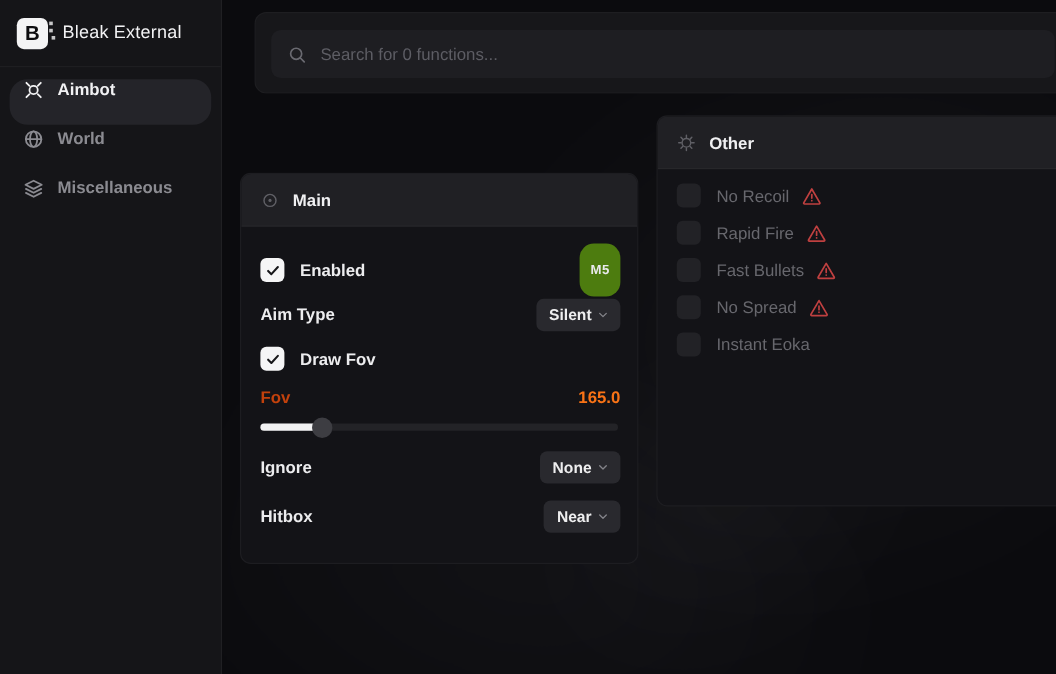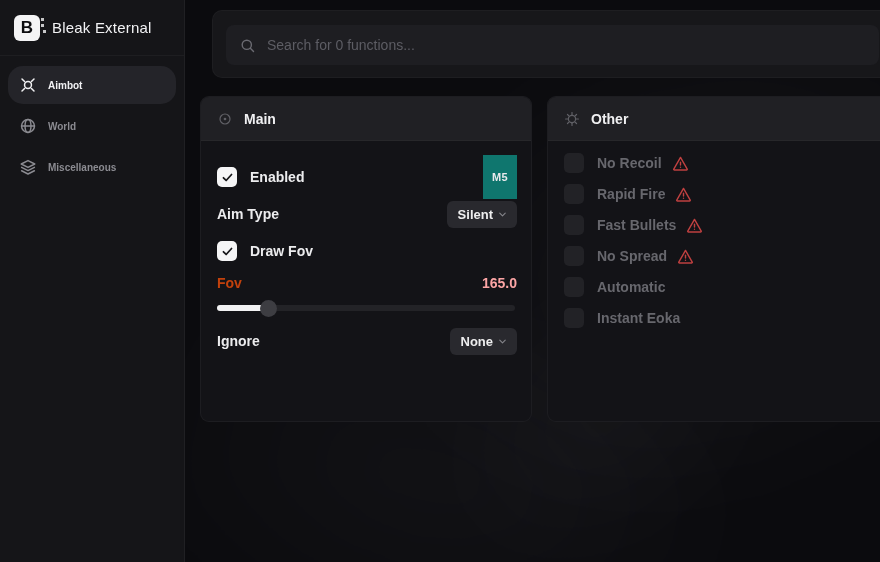--- a/index.html
+++ b/index.html
@@ -28,41 +28,41 @@
     background:#151518; border-right:1px solid rgba(255,255,255,0.05); z-index:5; }
   .brand { display:flex; align-items:center; gap:12px; height:56px; padding:0 14px;
     border-bottom:1px solid rgba(255,255,255,0.04); }
   .logo { width:26px; height:26px; background:#f4f4f5; border-radius:6px;
     display:flex; align-items:center; justify-content:center;
     color:#0d0d10; font-weight:bold; font-size:17px; position:relative; }
   .logo::after { content:""; position:absolute; right:-4px; top:3px; width:3px; height:3px;
     background:#f4f4f5; box-shadow:0 6px 0 #f4f4f5, 2px 12px 0 #f4f4f5; opacity:.8; }
   .brand-title { font-size:15px; font-weight:normal; color:#f2f2f4; letter-spacing:.2px; }
   .nav { padding:10px 8px; display:flex; flex-direction:column; gap:3px; }
-  .nav-item { display:flex; align-items:center; gap:11px; height:38px; padding:0 11px;
-    border-radius:15px; color:#8b8b91; font-size:10px; font-weight:bold; cursor:pointer; }
+  .nav-item { display:flex; gap:11px; height:38px; padding:0 11px;
+    border-radius:15px; color:#8b8b91; font-size:14px; font-weight:bold; cursor:pointer; }
   .nav-item.active { background:#242429; color:#f1f1f3; }
   .nav-icon { width:18px; height:18px; display:flex; align-items:center; justify-content:center; }
   .nav-icon svg { width:18px; height:18px; stroke:currentColor; fill:none;
     stroke-width:2; stroke-linecap:round; stroke-linejoin:round; }
 
   
   .search-panel { position:absolute; left:200px; top:10px; width:680px; height:68px;
     background:#17171a; border:1px solid rgba(255,255,255,0.03); border-radius:10px; z-index:4;margin-left:12px; }
   .search-box { position:absolute; left:13px; top:14px; width:653px; height:40px;
     background:#1e1e22; border-radius:8px; display:flex; align-items:center; gap:11px; padding:0 13px; }
   .search-box svg { width:17px; height:17px; stroke:#6a6a71; fill:none; stroke-width:2; stroke-linecap:round; }
   .search-box input { flex:1; background:transparent; border:none; outline:none;
     color:#d7d7db; font-size:14px; font-family:inherit; }
   .search-box input::placeholder { color:#5d5d64; }
 
   
   .panel { position:absolute; top:96px; height:326px; background:#131317;
     border:1px solid rgba(255,255,255,0.045); border-radius:9px; z-index:4; overflow:hidden; }
-  .panel-main { left:200px; width:332px; }
+  .panel-main { left:200px; width:332px;margin-top:48px; }
   .panel-other { left:547px; width:343px; }
   .panel-header { height:44px; background:#202024; display:flex; align-items:center; gap:11px;
     padding:0 16px; border-bottom:1px solid rgba(255,255,255,0.03); }
   .panel-header svg { width:16px; height:16px; stroke:#606066; fill:none; stroke-width:1.8; stroke-linecap:round; }
   .panel-title { font-size:14px; font-weight:bold; color:#f0f0f2; }
   .panel-body { padding:12px 14px 0 16px; }
 
   
   .row { display:flex; align-items:center; }
   .row .grow { flex:1; }
@@ -70,48 +70,48 @@
   .lbl-muted { font-size:14px; font-weight:bold; color:#c2410c; }
 
   .cb { width:20px; height:20px; border-radius:5px; background:#222226;
     display:flex; align-items:center; justify-content:center; flex:none; cursor:pointer; }
   .cb svg { width:13px; height:13px; stroke:#17171a; fill:none; stroke-width:3.2;
     stroke-linecap:round; stroke-linejoin:round; visibility:hidden; }
   .cb.checked { background:#f5f5f6; }
   .cb.checked svg { visibility:visible; }
   .cb-gap { margin-right:13px; }
 
-  .badge { background:#0f766e; border-radius:0; padding:16px 9px;
+  .badge { background:#4d7c0f; border-radius:12px; padding:16px 9px;
     font-size:11px; font-weight:bold; color:#e9e9ec; letter-spacing:.3px; cursor:pointer; }
   .dropdown { background:#29292e; border-radius:6px; height:27px; padding:0 9px 0 11px;
     display:flex; align-items:center; gap:4px; cursor:pointer; }
   .dropdown .dd-val { font-size:13px; font-weight:bold; color:#eeeeef; }
   .dropdown svg { width:11px; height:11px; stroke:#84848a; fill:none; stroke-width:2.4; stroke-linecap:round; stroke-linejoin:round; }
 
   .r-enabled  { margin-top:10px; height:28px;text-align:center; }
   .r-aimtype  { margin-top:9px;  height:28px; }
   .r-drawfov  { margin-top:9px;  height:28px; }
   .r-fovlabel { margin-top:8px;  height:20px; }
   .r-slider   { margin-top:7px;  height:16px; position:relative; }
   .r-ignore   { margin-top:11px; height:28px; }
   .r-hitbox   { margin-top:13px; height:28px; }
-  .fov-value { font-size:14px; font-weight:bold; color:#fca5a5; }
+  .fov-value { font-size:14px; font-weight:bold; color:#f97316; }
 
   
   .slider { position:relative; width:100%; height:16px; cursor:pointer; }
   .slider-track { position:absolute; left:0; right:2px; top:5px; height:6px;
     background:#232327; border-radius:3px; }
   .slider-fill { height:100%; background:#f2f2f3; border-radius:3px; }
   .slider-thumb { position:absolute; top:0; width:17px; height:17px; border-radius:50%;
     background:#3d3d42; cursor:grab; }
 
   
   .other-row { display:flex; align-items:center; margin-bottom:11px; height:20px; cursor:pointer; }
   .other-body { padding-top:12px; }
-  .other-label { font-size:14px; font-weight:bold; color:#67676d; margin-right:10px; }
+  .other-label { font-size:14px; font-weight:normal; color:#67676d; margin-right:10px; }
   .warn { width:17px; height:17px; flex:none; }
   .warn svg { width:17px; height:17px; stroke:#bf4040; fill:none; stroke-width:2; stroke-linecap:round; stroke-linejoin:round; }
 </style>
 </head>
 <body>
 
 <div class="app">
   <div class="smoke s1"></div>
   <div class="smoke s2"></div>
   <div class="smoke s3"></div>
@@ -232,20 +232,30 @@
         <span class="lbl">Ignore</span>
         <span class="grow"></span>
         <span class="dropdown">
           <span class="dd-val">None</span>
           <svg viewBox="0 0 24 24">
               <polyline points="6,9 12,15 18,9"></polyline>
             </svg>
         </span>
       </div>
 
+      <div class="row r-hitbox">
+        <span class="lbl">Hitbox</span>
+        <span class="grow"></span>
+        <span class="dropdown">
+          <span class="dd-val">Near</span>
+          <svg viewBox="0 0 24 24">
+              <polyline points="6,9 12,15 18,9"></polyline>
+            </svg>
+        </span>
+      </div>
 
     </div>
   </section>
 
   <section class="panel panel-other">
     <div class="panel-header">
       <svg viewBox="0 0 24 24">
         <circle cx="12" cy="12" r="5.4"></circle>
         <line x1="18.5" y1="12" x2="21.6" y2="12"></line>
           <line x1="5.5" y1="12" x2="2.4" y2="12"></line>
@@ -316,29 +326,20 @@
     <span class="other-label">No Spread</span>
     <span class="warn">
       <svg viewBox="0 0 24 24">
               <path d="M12 3.5 L21.5 19.8 a1 1 0 0 1 -0.9 1.4 H3.4 a1 1 0 0 1 -0.9 -1.4 Z"></path>
         <line x1="12" y1="10" x2="12" y2="14.2"></line>
               <line x1="12" y1="17.2" x2="12" y2="17.3"></line>
             </svg>
     </span>
   </div>
 
-  <div class="other-row">
-    <span class="cb cb-gap">
-      <svg viewBox="0 0 24 24">
-              <polyline points="4.5,12.5 9.5,17.5 19.5,6.5"></polyline>
-            </svg>
-    </span>
-    <span class="other-label">Automatic</span>
-
-  </div>
 
   <div class="other-row">
     <span class="cb cb-gap">
       <svg viewBox="0 0 24 24">
               <polyline points="4.5,12.5 9.5,17.5 19.5,6.5"></polyline>
             </svg>
     </span>
     <span class="other-label">Instant Eoka</span>
 
   </div>

